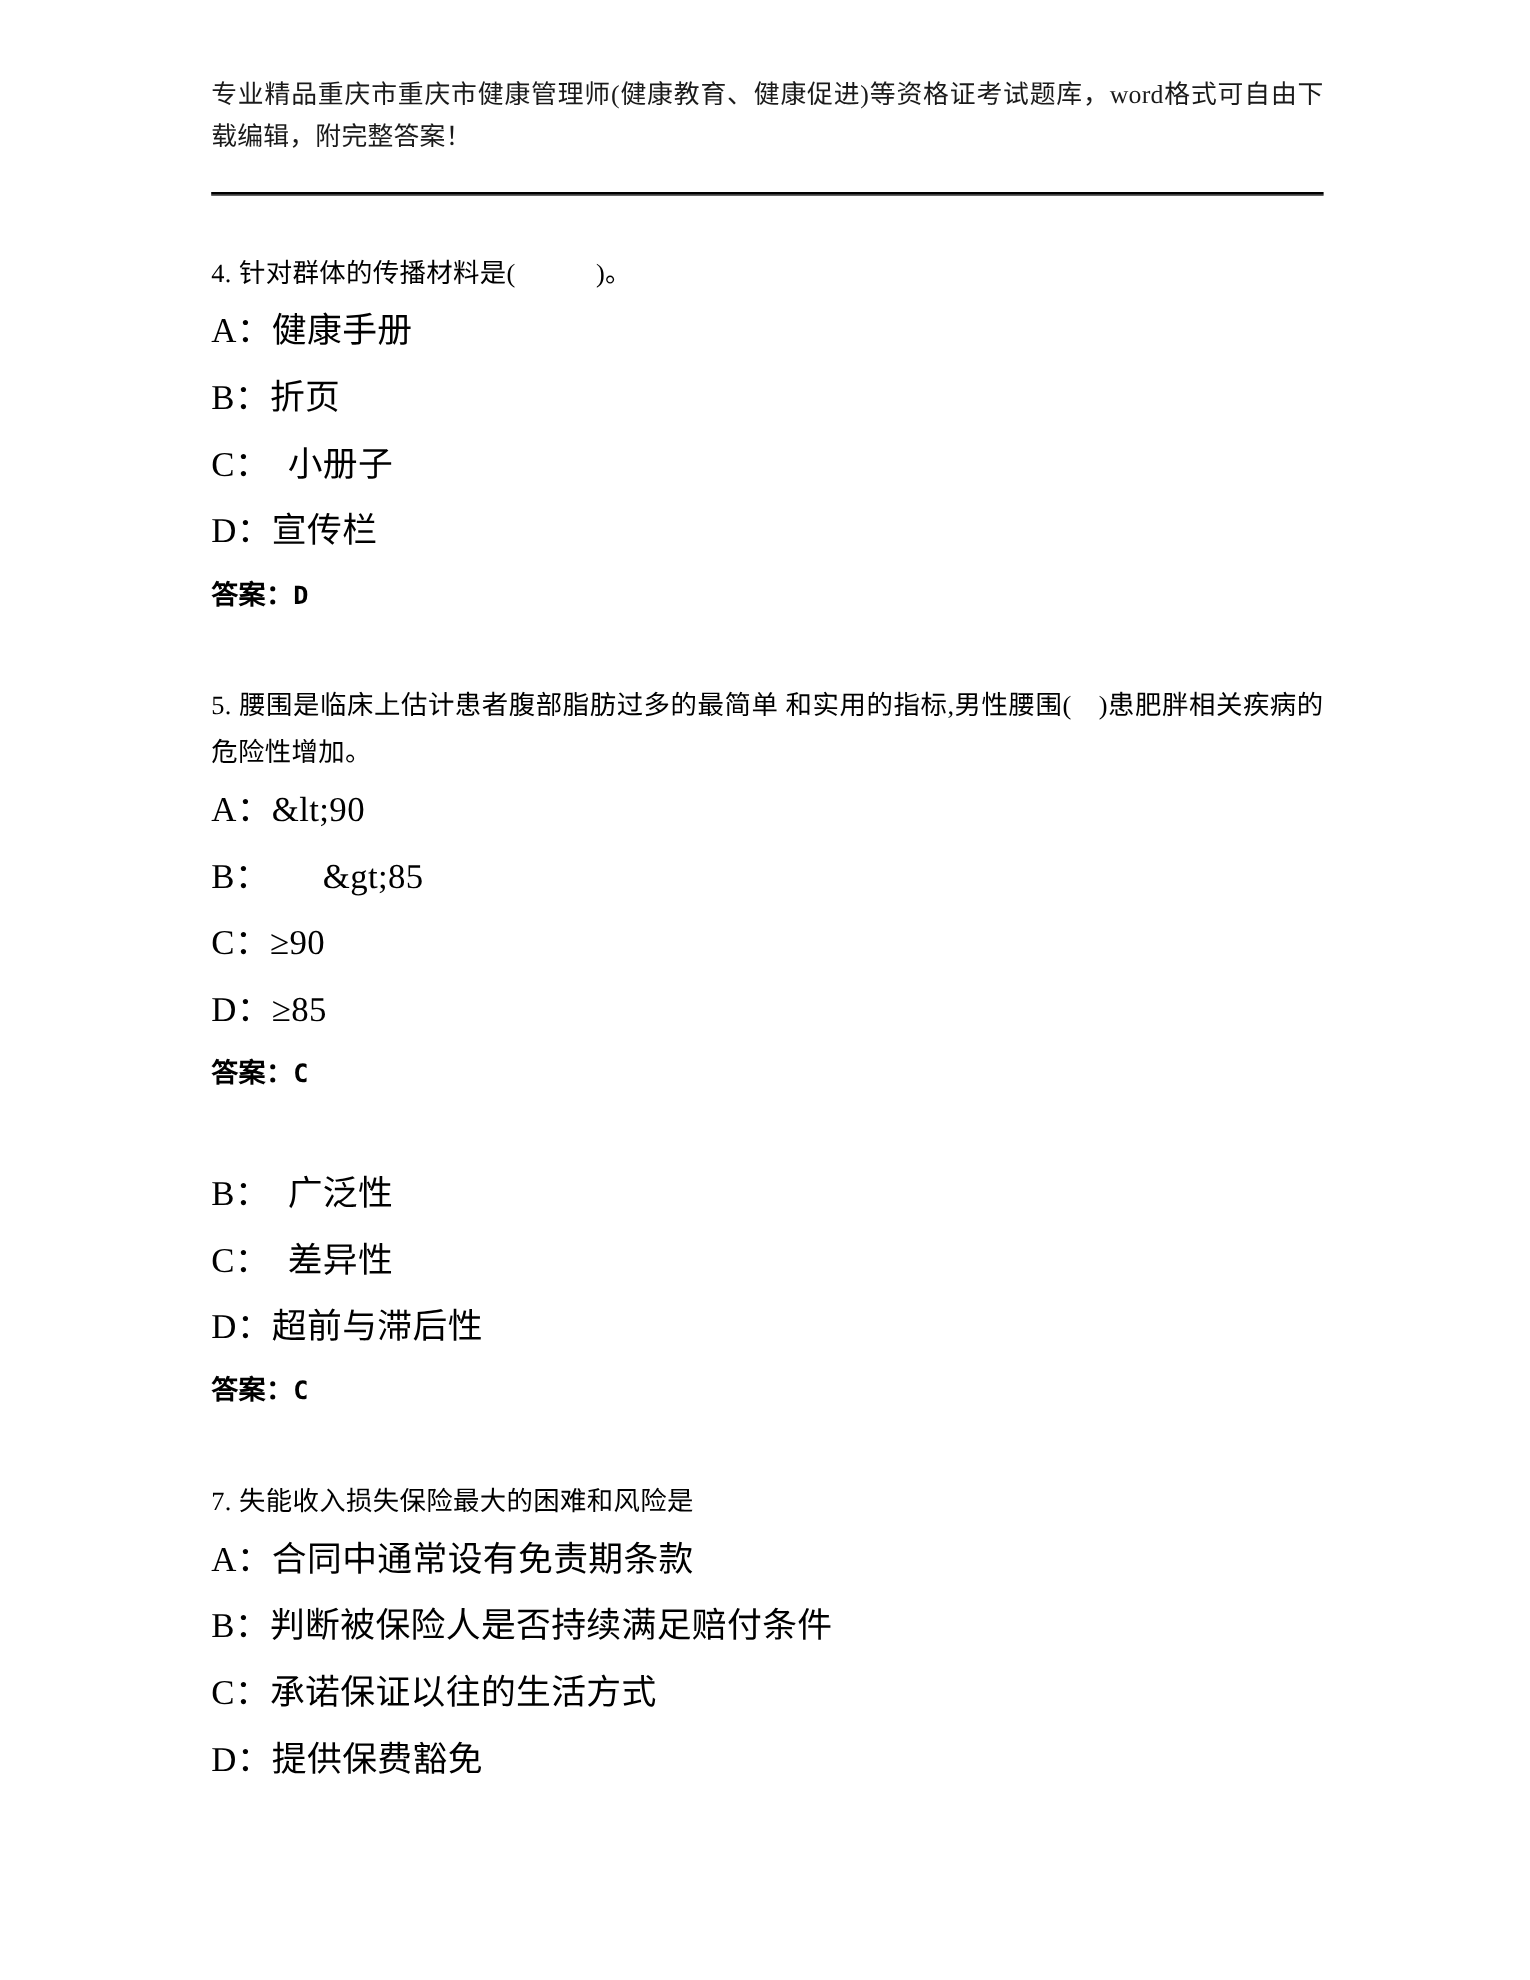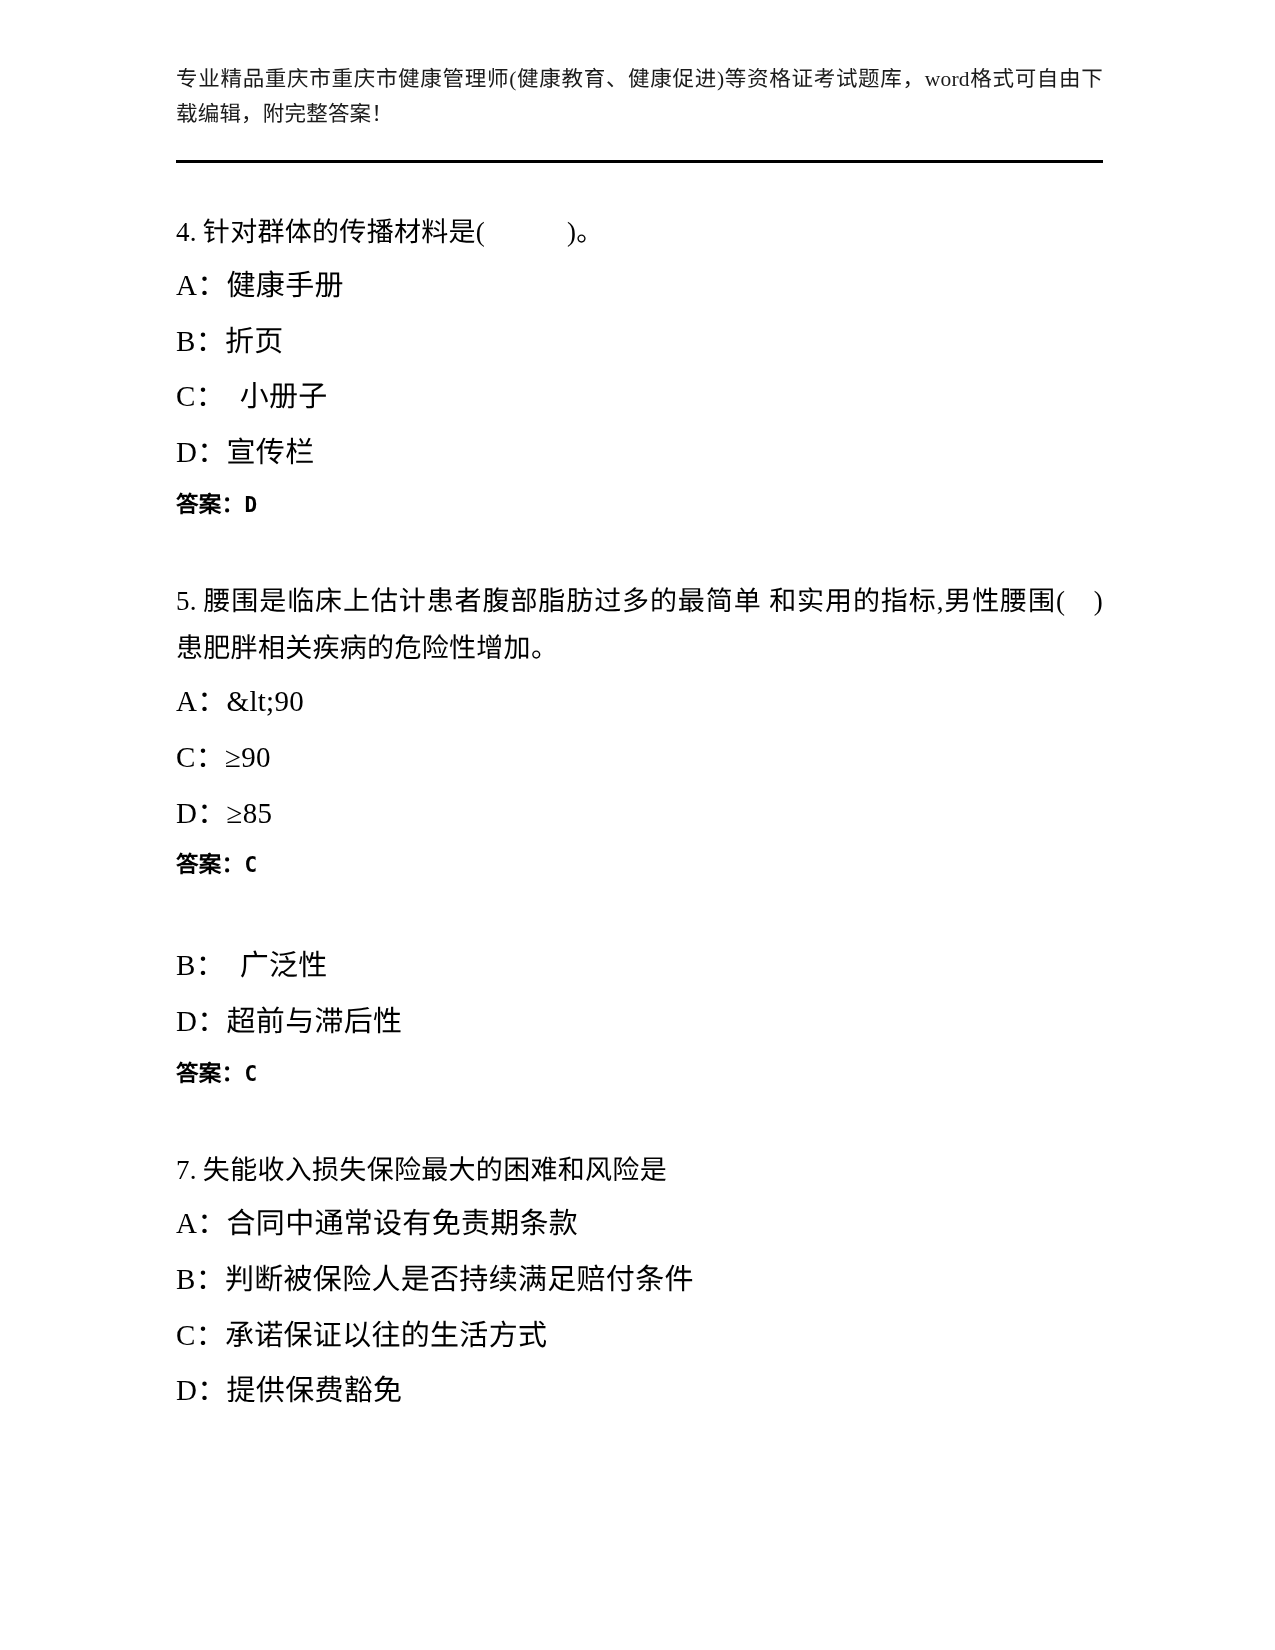--- a/index.html
+++ b/index.html
@@ -34,21 +34,21 @@
     box-sizing: border-box;
     background: #fff;
   }
   .questions {
     margin-top: 46px;
   }
   .question-block {
     margin-bottom: 52px;
   }
   .q-stem {
-    font-size: 27px;
+    font-size: 22px;
     line-height: 1.75;
     text-align: justify;
     margin-bottom: 2px;
     letter-spacing: 0.3px;
   }
   .q-stem .q-num {
     margin-right: 6px;
   }
   .q-option {
     font-size: 29px;
@@ -90,29 +90,31 @@
       <div class="q-answer">
         <span>答案：</span><span class="ans-letter">D</span>
       </div>
     </div>
 
     <div class="question-block">
       <div class="q-stem">
         <span class="q-num">5.</span><span>腰围是临床上估计患者腹部脂肪过多的最简单 和实用的指标,男性腰围(　)患肥胖相关疾病的危险性增加。</span>
       </div>
       <div class="q-option">A：&amp;lt;90</div>
+      <div class="q-option">B：　　&amp;gt;85</div>
       <div class="q-option">C：≥90</div>
       <div class="q-option">D：≥85</div>
       <div class="q-answer">
         <span>答案：</span><span class="ans-letter">C</span>
       </div>
     </div>
 
     <div class="question-block">
       <div class="q-option">B：　广泛性</div>
+      <div class="q-option">C：　差异性</div>
       <div class="q-option">D：超前与滞后性</div>
       <div class="q-answer">
         <span>答案：</span><span class="ans-letter">C</span>
       </div>
     </div>
 
     <div class="question-block">
       <div class="q-stem">
         <span class="q-num">7.</span><span>失能收入损失保险最大的困难和风险是</span>
       </div>

